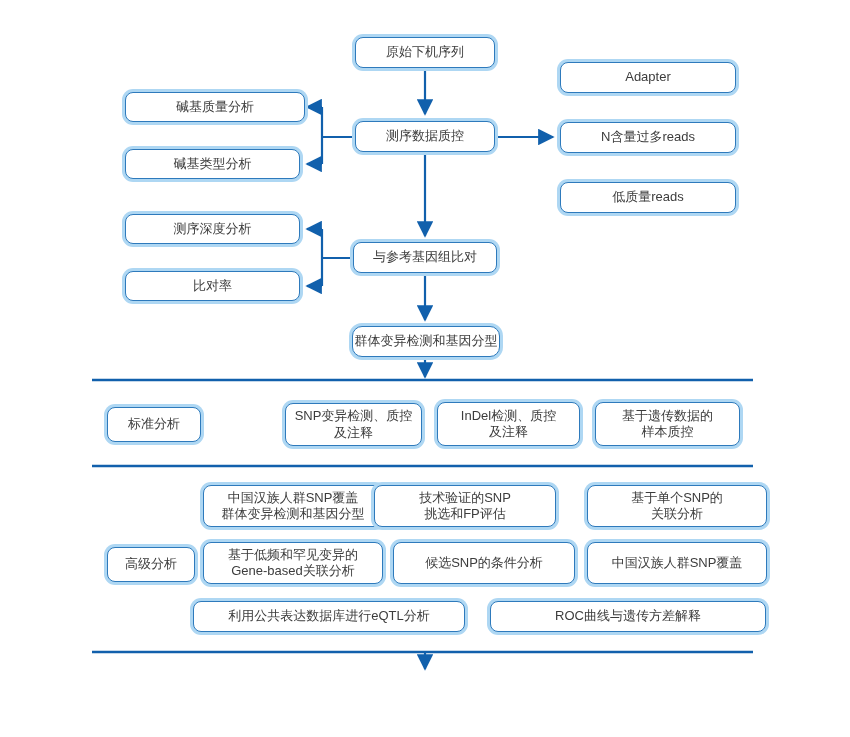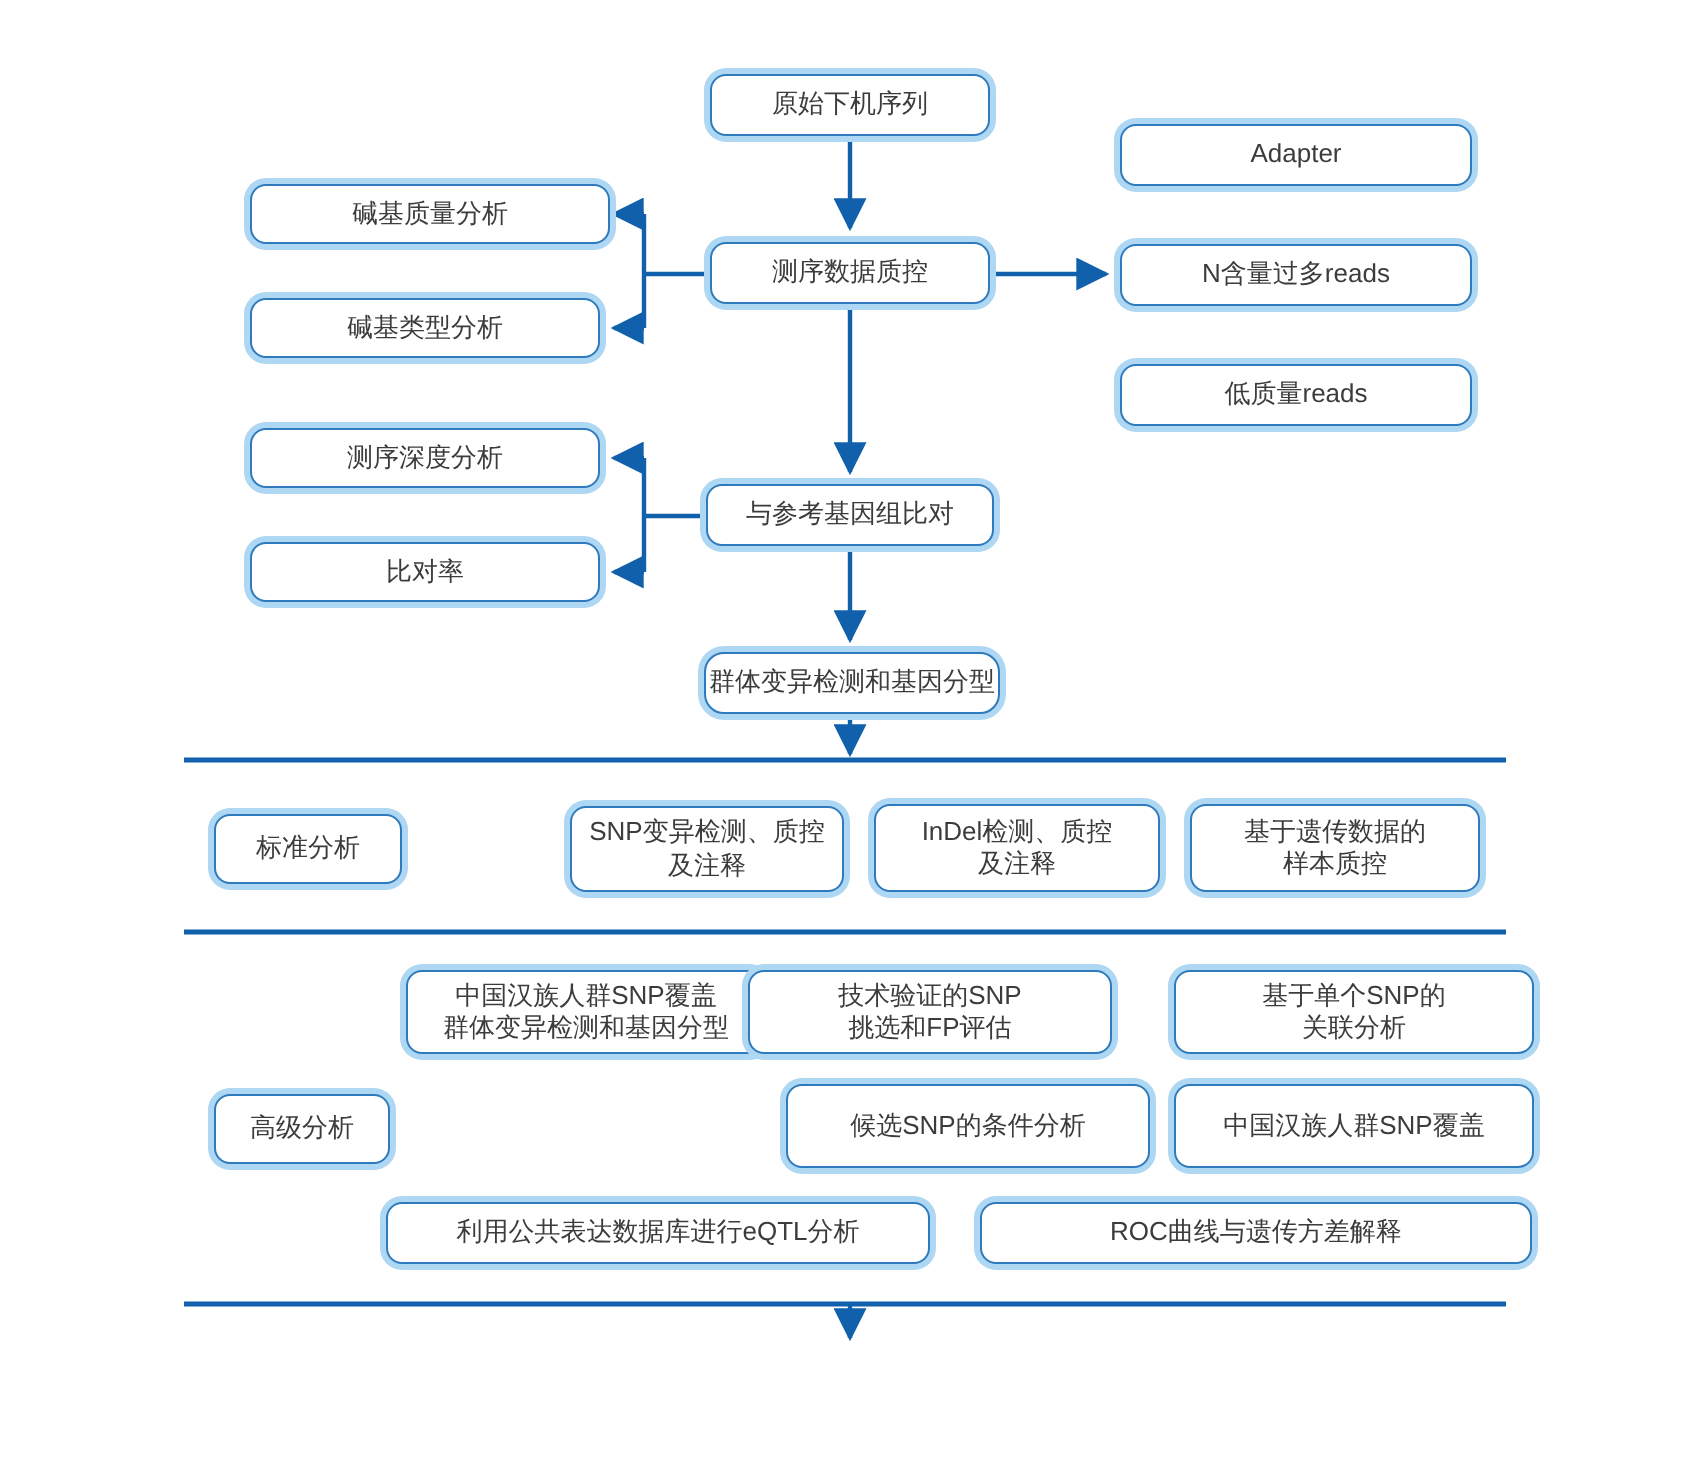--- a/index.html
+++ b/index.html
@@ -91,19 +91,21 @@
   <div class="box" style="left:595px;top:402px;width:145px;height:44px">基于遗传数据的
 样本质控</div>
 
   <div class="box" style="left:107px;top:547px;width:88px;height:35px">高级分析</div>
   <div class="box" style="left:203px;top:485px;width:180px;height:42px">中国汉族人群SNP覆盖
 群体变异检测和基因分型</div>
   <div class="box" style="left:374px;top:485px;width:182px;height:42px">技术验证的SNP
 挑选和FP评估</div>
   <div class="box" style="left:587px;top:485px;width:180px;height:42px">基于单个SNP的
 关联分析</div>
+  <div class="box" style="left:203px;top:542px;width:180px;height:42px">基于低频和罕见变异的
+Gene-based关联分析</div>
   <div class="box" style="left:393px;top:542px;width:182px;height:42px">候选SNP的条件分析</div>
   <div class="box" style="left:587px;top:542px;width:180px;height:42px">中国汉族人群SNP覆盖</div>
   <div class="box" style="left:193px;top:601px;width:272px;height:31px">利用公共表达数据库进行eQTL分析</div>
   <div class="box" style="left:490px;top:601px;width:276px;height:31px">ROC曲线与遗传方差解释</div>
 
 
 </div>
 
 </body></html>

